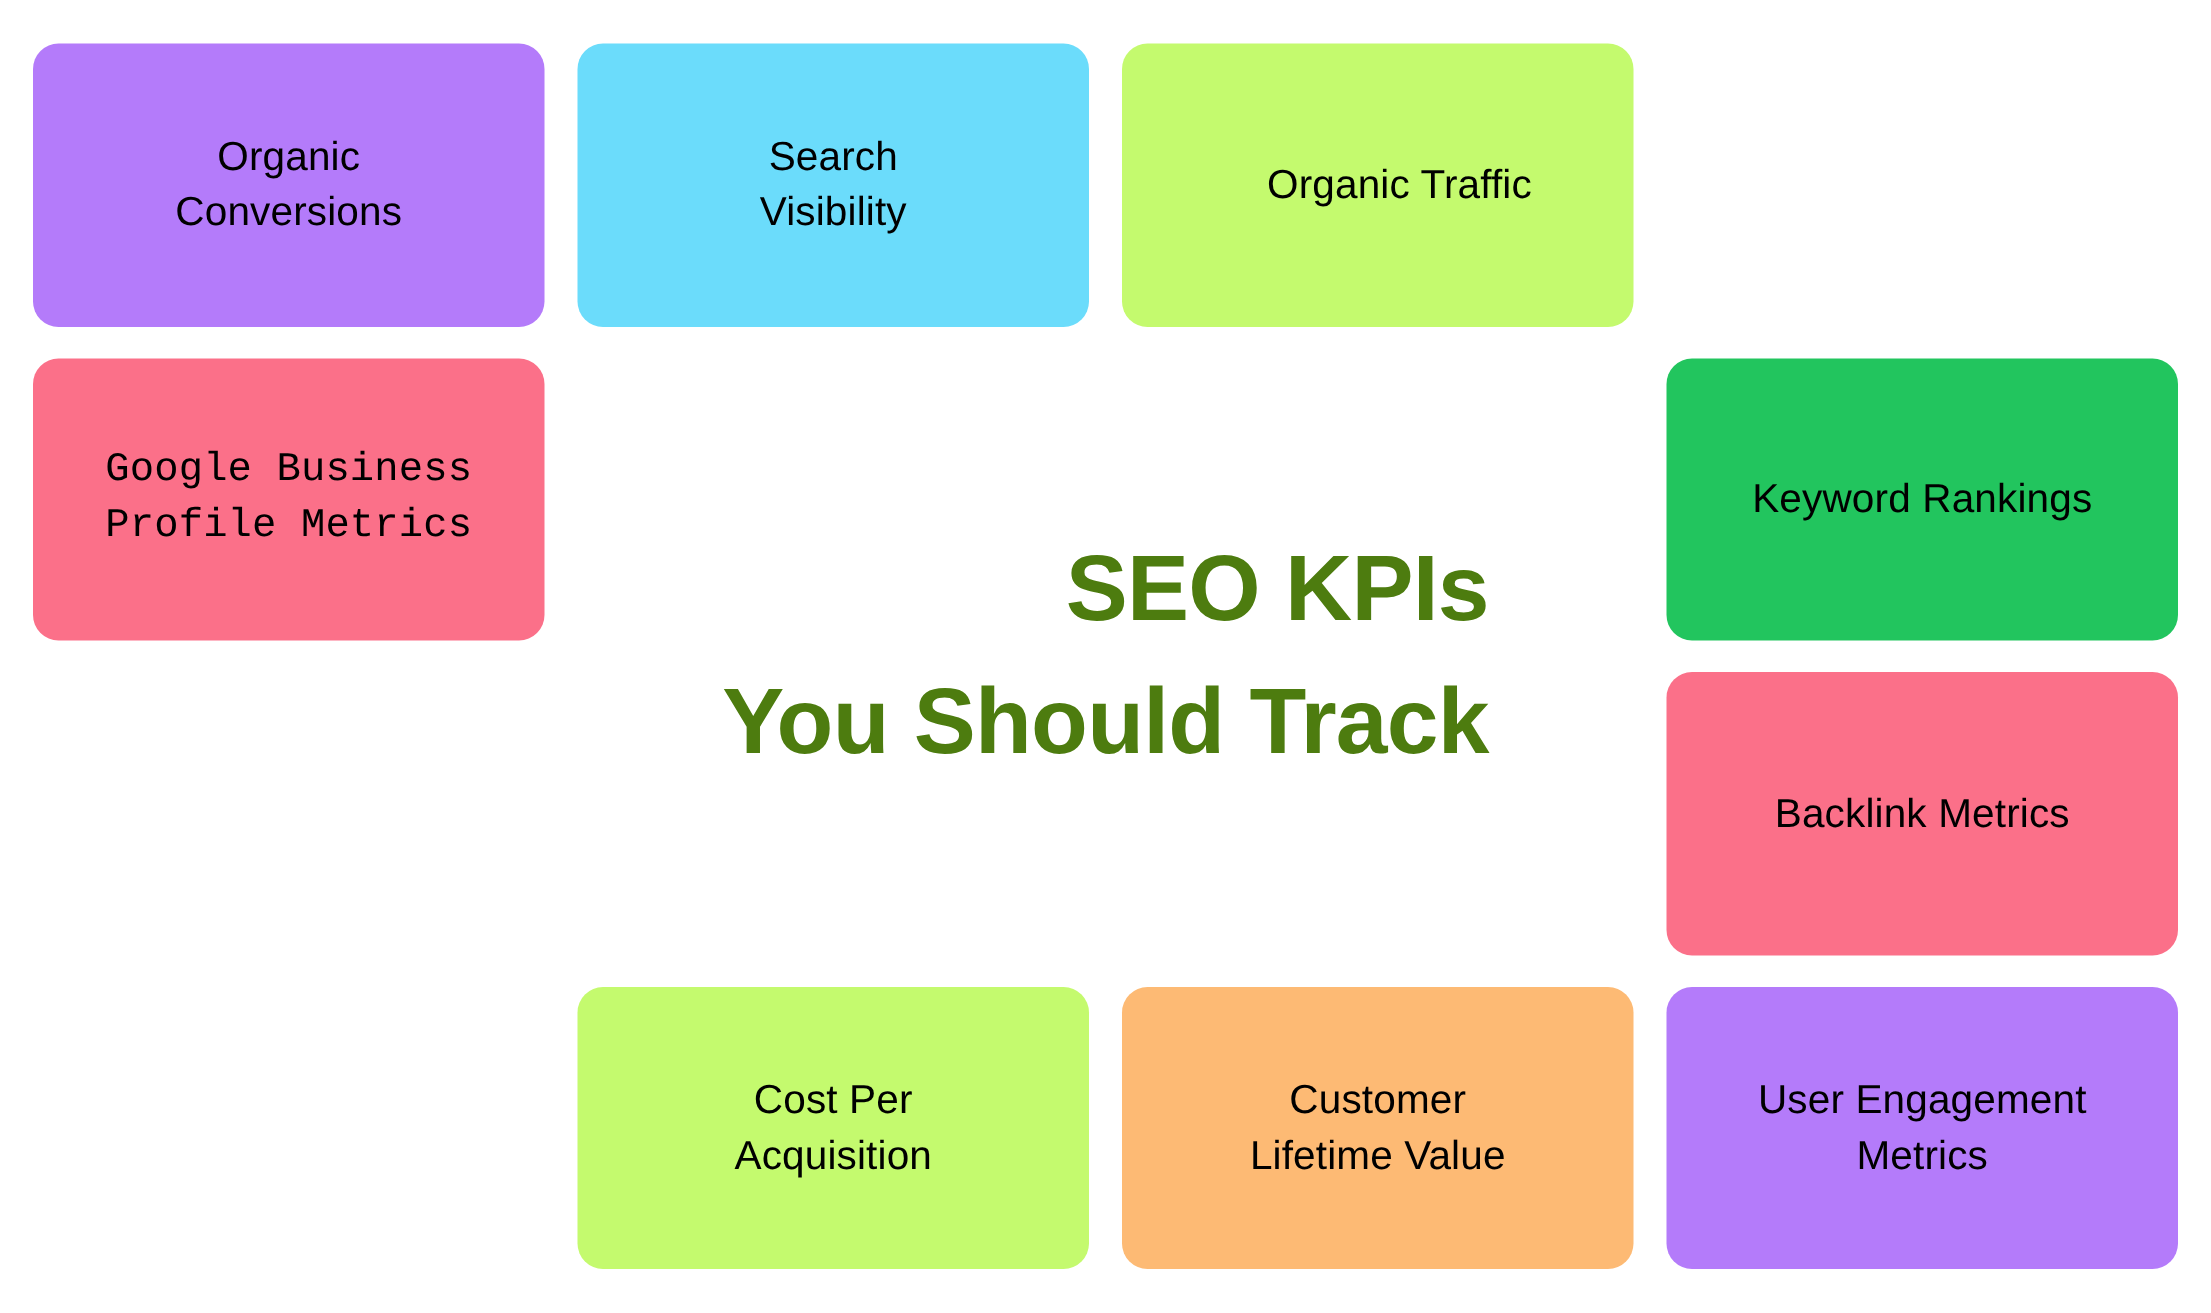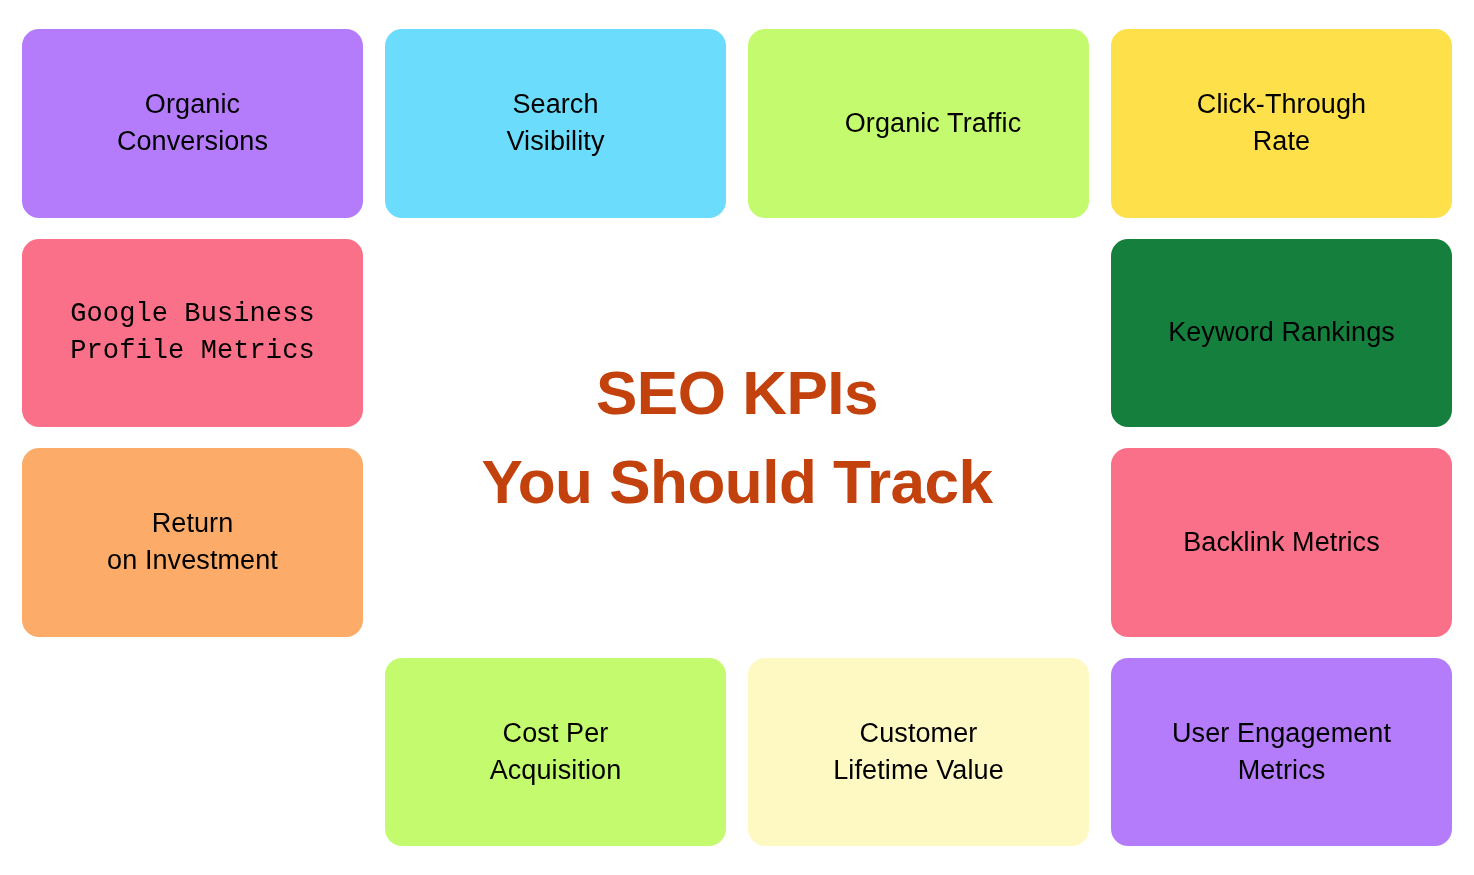--- a/index.html
+++ b/index.html
@@ -57,23 +57,24 @@
     align-items:center;
     justify-content:center;
     text-align:center;
     background:transparent;
   }
 
   .center-title-text {
     font-size:62px;
     line-height:1.42;
     font-weight:700;
-    color:#c2410c;
+    color:#4d7c0f;
     letter-spacing:-0.5px;
     white-space:pre-line;
+    text-align:right;
   }
 </style>
 </head>
 <body>
 
 <div id="infographic" style="background-color: rgb(255, 255, 255);">
   <div class="grid">
 
     <div class="card" style="grid-area: 1 / 1; background-color: rgb(180, 123, 250);">
       <span class="card-label">Organic
@@ -82,55 +83,47 @@
 
     <div class="card" style="grid-area: 1 / 2; background-color: rgb(107, 220, 251);">
       <span class="card-label">Search
 Visibility</span>
     </div>
 
     <div class="card" style="grid-area: 1 / 3; background-color: rgb(196, 250, 110); padding-left: 43px;">
       <span class="card-label">Organic Traffic</span>
     </div>
 
-    <div class="card" style="grid-area: 1 / 4; background-color: rgb(253, 224, 74);">
-      <span class="card-label">Click-Through
-Rate</span>
-    </div>
 
     <div class="card" style="grid-area: 2 / 1; background-color: rgb(251, 112, 137); font-family: Liberation Mono, monospace;">
       <span class="card-label">Google Business
 Profile Metrics</span>
     </div>
 
-    <div class="card" style="grid-area: 2 / 4; background-color: #15803d;">
+    <div class="card" style="grid-area: 2 / 4; background-color: #22c55e;">
       <span class="card-label">Keyword Rankings</span>
     </div>
 
     <div class="center-title">
       <span class="center-title-text">SEO KPIs
 You Should Track</span>
     </div>
 
-    <div class="card" style="grid-area: 3 / 1; background-color: rgb(252, 172, 104);">
-      <span class="card-label">Return
-on Investment</span>
-    </div>
 
     <div class="card" style="grid-area: 3 / 4; background-color: rgb(251, 112, 137);">
       <span class="card-label">Backlink Metrics</span>
     </div>
 
 
     <div class="card" style="grid-area: 4 / 2; background-color: rgb(196, 250, 110); align-items: center;">
       <span class="card-label">Cost Per
 Acquisition</span>
     </div>
 
-    <div class="card" style="grid-area: 4 / 3; background-color: #fef9c3;">
+    <div class="card" style="grid-area: 4 / 3; background-color: #fdba74;">
       <span class="card-label">Customer
 Lifetime Value</span>
     </div>
 
     <div class="card" style="grid-area: 4 / 4; background-color: rgb(180, 123, 250); text-align: center;">
       <span class="card-label">User Engagement
 Metrics</span>
     </div>
 
   </div>

